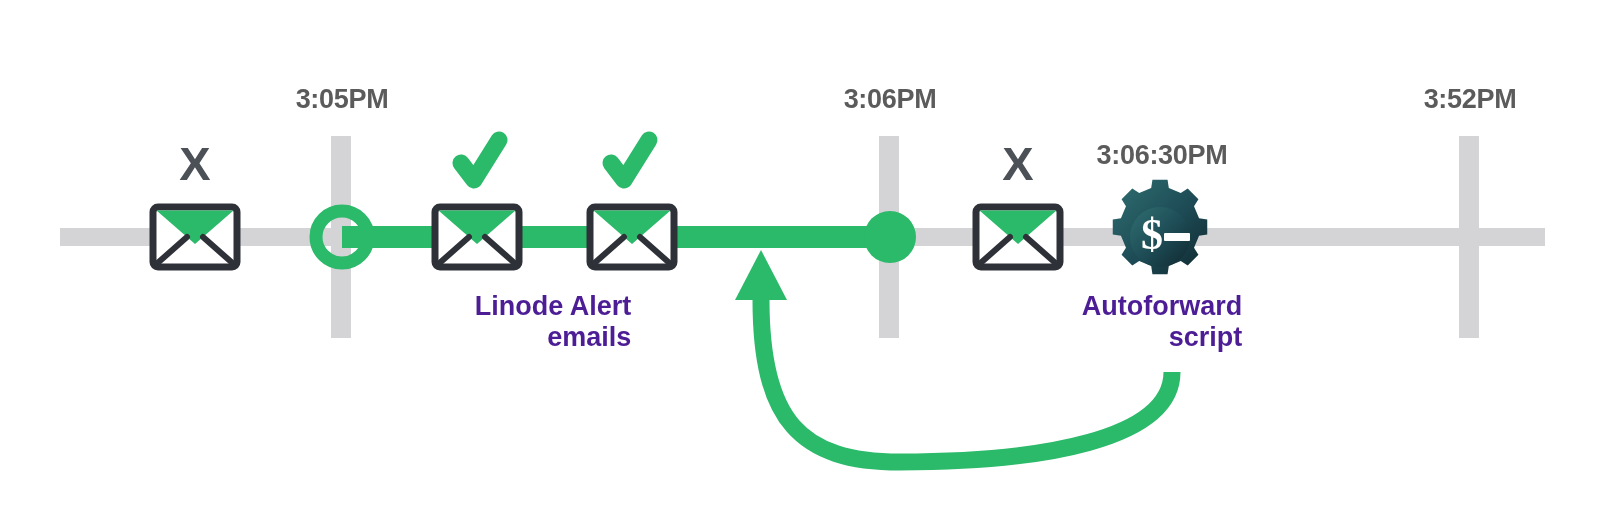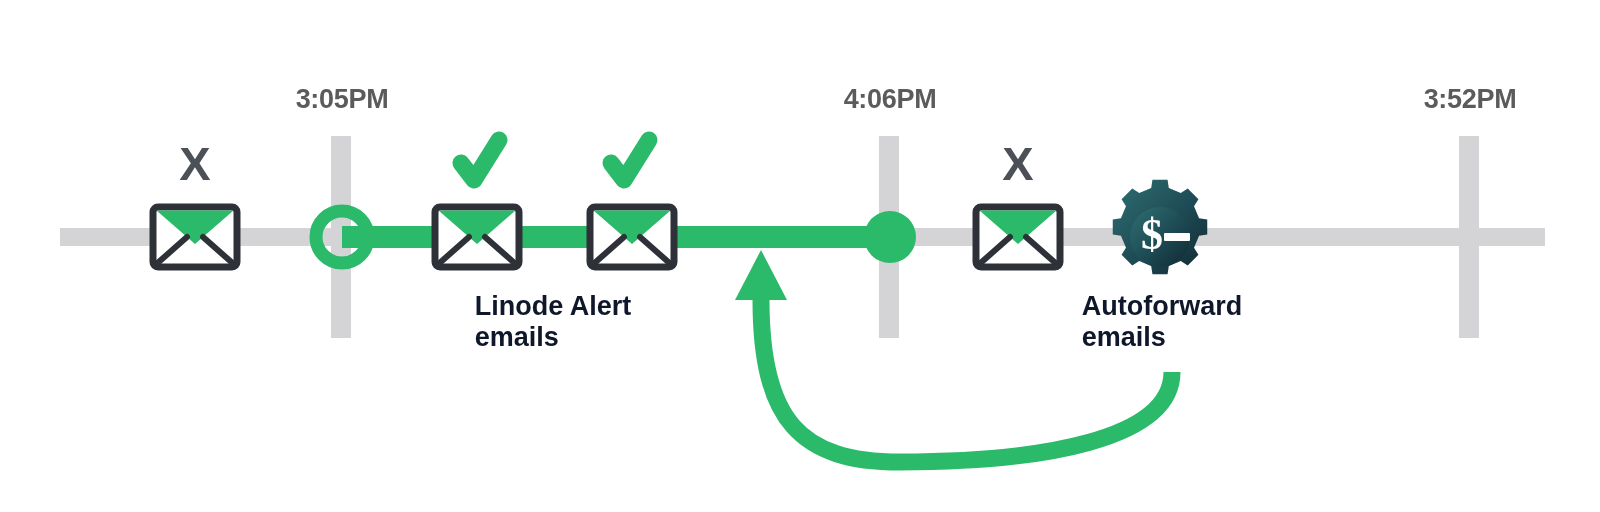--- a/index.html
+++ b/index.html
@@ -32,24 +32,24 @@
     letter-spacing: -0.3px;
     white-space: nowrap;
     transform: translateX(-50%);
     text-align: right;
   }
   .event-label {
     position: absolute;
     font-weight: bold;
     font-size: 27px;
     line-height: 31px;
-    color: #0f172a;
+    color: #4c1d95;
     white-space: pre-line;
     transform: translateX(-50%);
-    text-align: left;
+    text-align: right;
   }
   .mark-x {
     position: absolute;
     font-weight: bold;
     font-size: 47px;
     color: #4c5057;
     transform: translate(-50%, -50%);
     line-height: 1;
     font-family: "Liberation Sans", sans-serif;
   }
@@ -135,22 +135,23 @@
       <path d="M 1172 372 C 1172 440, 1040 462, 900 462
                C 800 462, 761 420, 761 300" fill="none" stroke="#2bb96a" stroke-width="17" stroke-linecap="butt"></path>
       <path d="M 761 250 L 787 300 L 735 300 Z" fill="#2bb96a"></path>
     </g>
   </svg>
 
   <div class="mark-x" style="left:195px; top:163px;">X</div>
   <div class="mark-x" style="left:1018px; top:163px;">X</div>
 
   <div class="tick-label" style="left:342px; top:84px;">3:05PM</div>
-  <div class="tick-label" style="left:890px; top:84px;">4:06PM</div>
+  <div class="tick-label" style="left:890px; top:84px;">3:06PM</div>
   <div class="tick-label" style="left:1470px; top:84px;">3:52PM</div>
 
+  <div class="tick-label" style="left:1162px; top:140px;">3:06:30PM</div>
 
   <div class="event-label" style="left:553px; top:291px;">Linode Alert
 emails</div>
   <div class="event-label" style="left:1162px; top:291px;">Autoforward
-emails</div>
+script</div>
 
 </div>
 
 </body></html>

